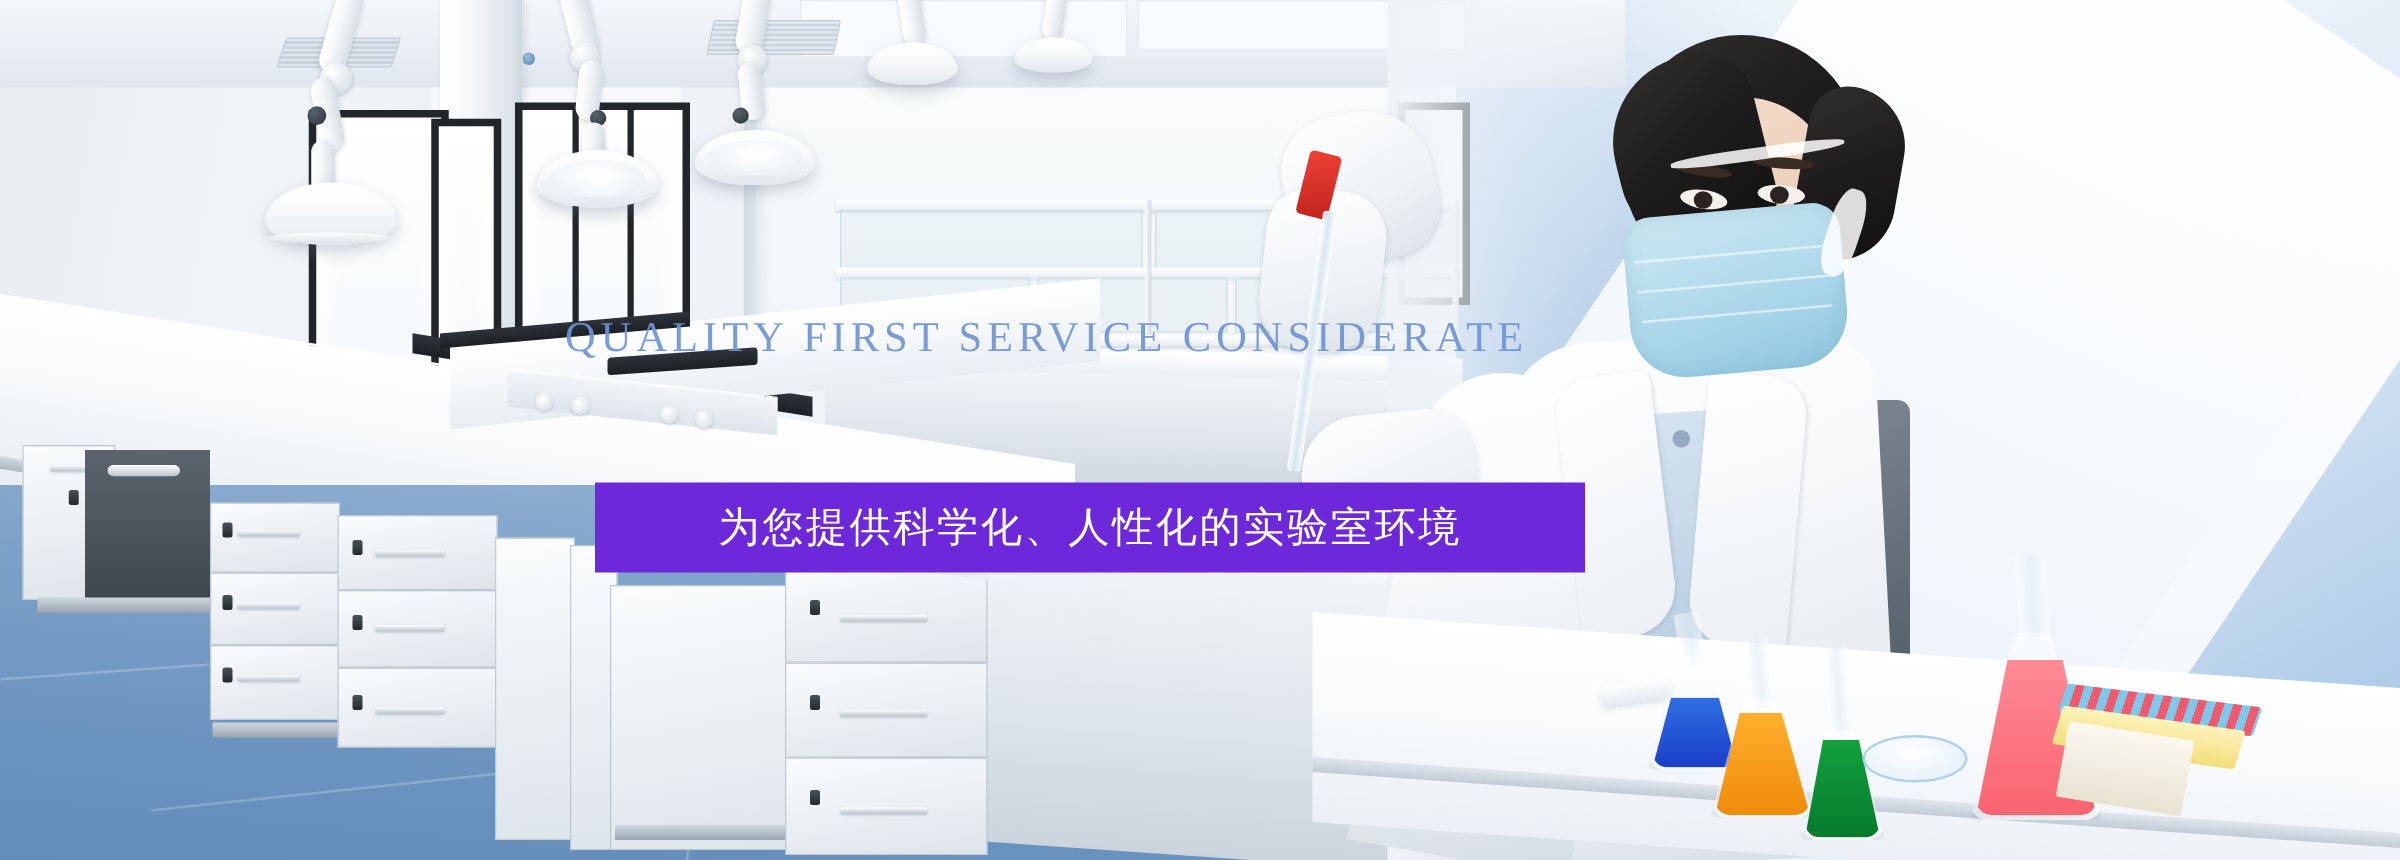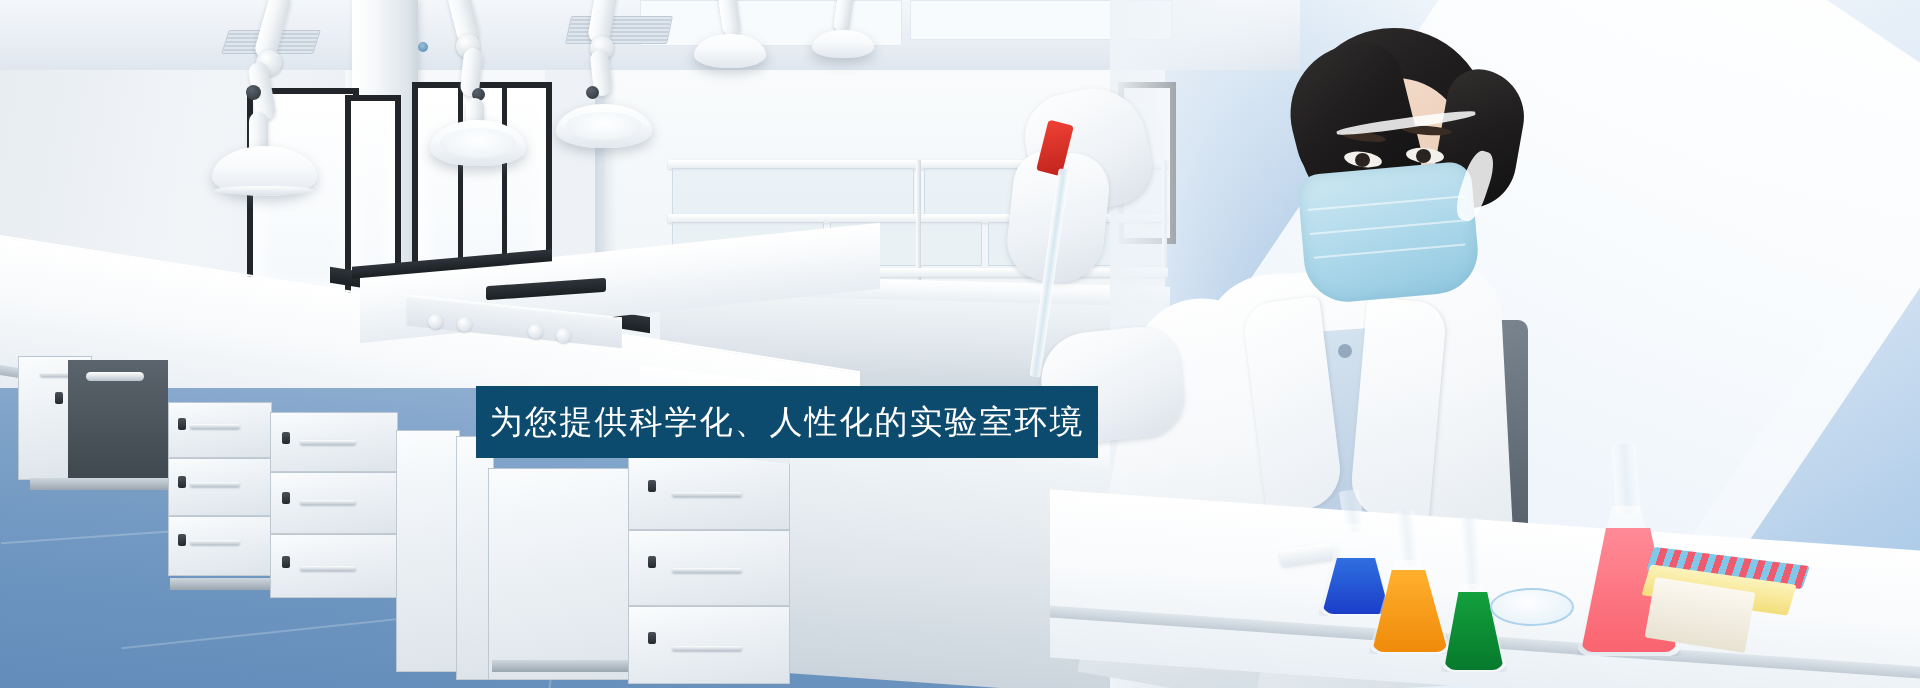--- a/index.html
+++ b/index.html
@@ -308,22 +308,22 @@
     font-size:62px;
     letter-spacing:2px;
     color:#1e4fbc;
     white-space:nowrap;
     text-shadow:0 2px 4px rgba(255,255,255,.55);
   }
 
   .green-bar{
     position:absolute;
     left:476px;top:386px;
-    width:622px;height:72px;
-    background:#0c4a6e;
+    width:792px;height:72px;
+    background:#6d28d9;
     display:flex;align-items:center;justify-content:center;text-align:right;
   }
   .green-bar-text{
     font-family:"DejaVu Sans","Liberation Sans",sans-serif;
     font-size:33px;
     letter-spacing:2px;
     color:#ffffff;
     white-space:nowrap;
   }
 </style>
@@ -551,20 +551,21 @@
     </div>
 
     <div class="tiprack-top" style="left:1650px;top:556px;width:156px;height:24px;transform:skewY(7deg) skewX(-18deg);"></div>
     <div class="tiprack" style="left:1646px;top:574px;width:146px;height:32px;transform:skewY(8deg) skewX(-16deg);"></div>
     <div class="tiprack-white" style="left:1650px;top:584px;width:100px;height:62px;transform:skewY(9deg) skewX(-10deg);"></div>
 
   </div>
 
   <div class="copy">
 
+    <div class="eng-line">QUALITY  FIRST   SERVICE  CONSIDERATE</div>
 
 
     <div class="green-bar">
       <span class="green-bar-text">为您提供科学化、人性化的实验室环境</span>
     </div>
 
   </div>
 
 </div>
 

